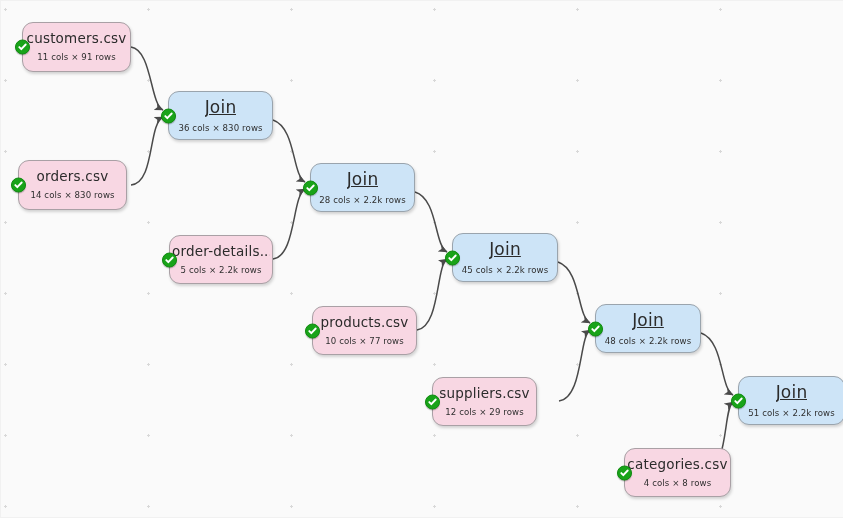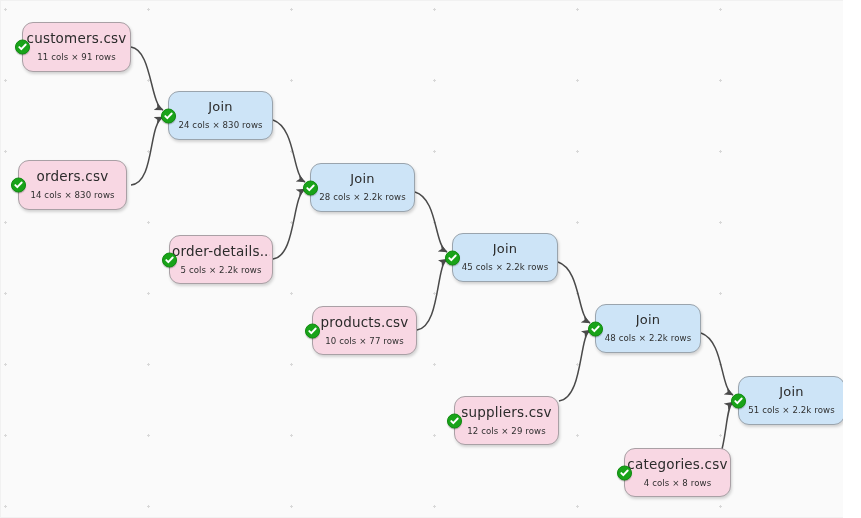--- a/index.html
+++ b/index.html
@@ -68,21 +68,21 @@
   .node-title {
     font-size: 13.5px;
     color: #2b2b2b;
     line-height: 1.1;
     letter-spacing: 0.2px;
     text-align: center;
     white-space: nowrap;
     overflow: hidden;
     max-width: 96%;
   }
-  .node.join .node-title { font-size: 13px; }
+  .node.join .node-title { font-size: 17px; text-decoration: underline; }
   .node-sub {
     margin-top: 7px;
     font-size: 8.6px;
     color: #2f2f2f;
     line-height: 1.1;
     text-align: right;
     white-space: nowrap;
     letter-spacing: 0.1px;
   }
   
@@ -149,21 +149,21 @@
           <div class="node-title">orders.csv</div>
           <div class="node-sub">14 cols × 830 rows</div>
         </div>
         <div class="node join" style="left: 168px; top: 91px; width: 105px; height: 49px;">
           <div class="badge">
             <svg width="11" height="11" viewBox="0 0 11 11" aria-hidden="true">
               <path d="M2.3,5.6 L4.3,7.7 L8.7,3.0" fill="none" stroke="#ffffff" stroke-width="1.9" stroke-linecap="round" stroke-linejoin="round"></path>
             </svg>
           </div>
           <div class="node-title">Join</div>
-          <div class="node-sub">24 cols × 830 rows</div>
+          <div class="node-sub">36 cols × 830 rows</div>
         </div>
         <div class="node file" style="left: 169px; top: 235px; width: 104px; height: 49px;">
           <div class="badge">
             <svg width="11" height="11" viewBox="0 0 11 11" aria-hidden="true">
               <path d="M2.3,5.6 L4.3,7.7 L8.7,3.0" fill="none" stroke="#ffffff" stroke-width="1.9" stroke-linecap="round" stroke-linejoin="round"></path>
             </svg>
           </div>
           <div class="node-title">order-details....</div>
           <div class="node-sub">5 cols × 2.2k rows</div>
         </div>
@@ -187,21 +187,21 @@
         </div>
         <div class="node join" style="left: 452px; top: 233px; width: 106px; height: 49px;">
           <div class="badge">
             <svg width="11" height="11" viewBox="0 0 11 11" aria-hidden="true">
               <path d="M2.3,5.6 L4.3,7.7 L8.7,3.0" fill="none" stroke="#ffffff" stroke-width="1.9" stroke-linecap="round" stroke-linejoin="round"></path>
             </svg>
           </div>
           <div class="node-title">Join</div>
           <div class="node-sub">45 cols × 2.2k rows</div>
         </div>
-        <div class="node file" style="left: 454px; top: 377px; width: 105px; height: 49px; margin-top: 19px;">
+        <div class="node file" style="left: 432px; top: 377px; width: 105px; height: 49px;">
           <div class="badge">
             <svg width="11" height="11" viewBox="0 0 11 11" aria-hidden="true">
               <path d="M2.3,5.6 L4.3,7.7 L8.7,3.0" fill="none" stroke="#ffffff" stroke-width="1.9" stroke-linecap="round" stroke-linejoin="round"></path>
             </svg>
           </div>
           <div class="node-title">suppliers.csv</div>
           <div class="node-sub">12 cols × 29 rows</div>
         </div>
         <div class="node join" style="left: 595px; top: 304px; width: 106px; height: 49px;">
           <div class="badge">

